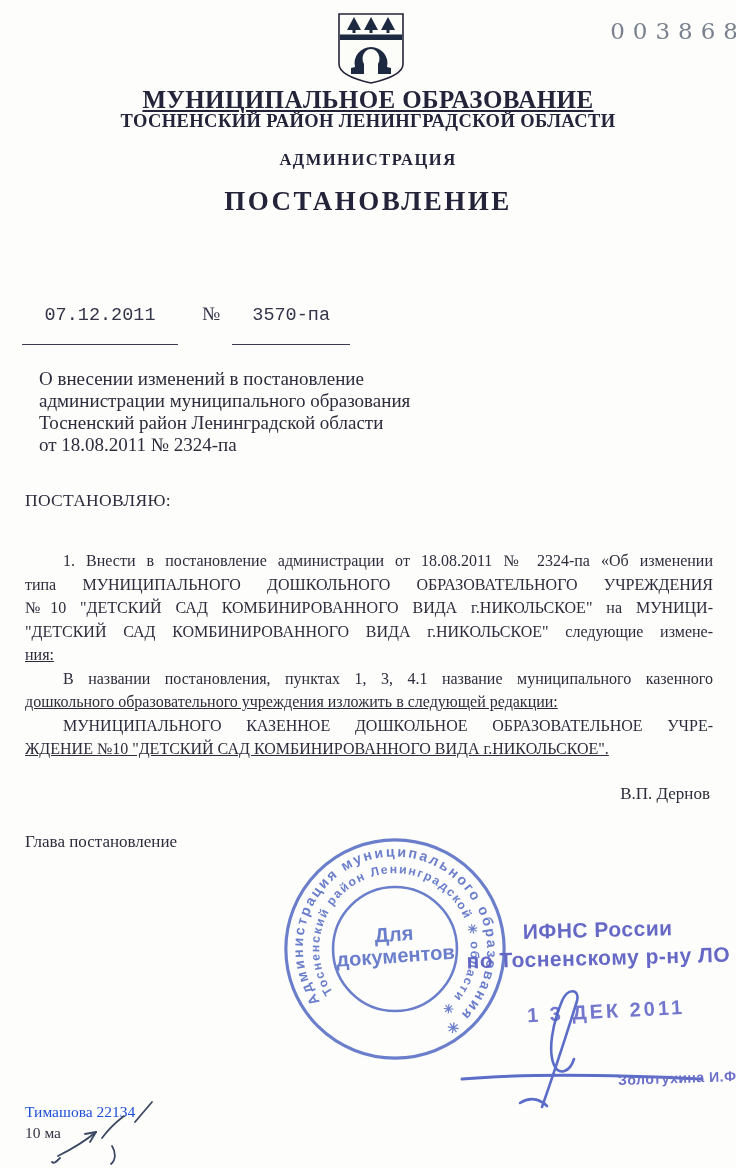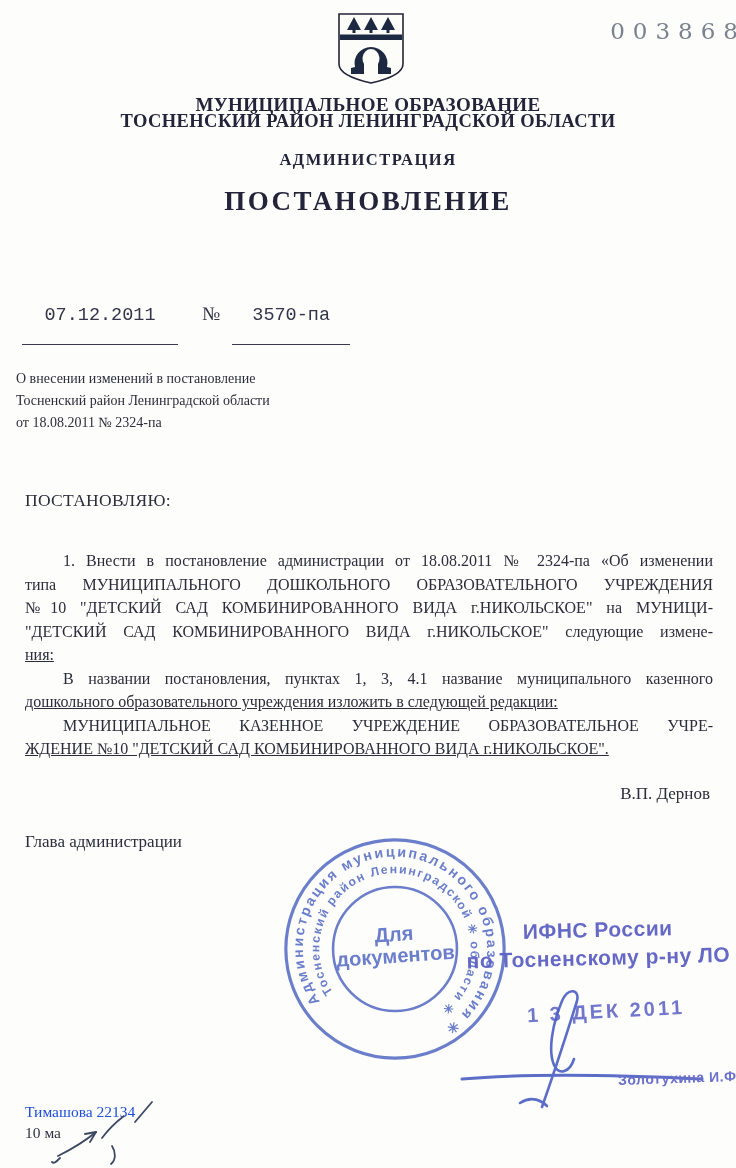--- a/index.html
+++ b/index.html
@@ -11,36 +11,36 @@
   }
   
   .registry-number{
     position:absolute; top:18px; right:-10px;
     font-family:"DejaVu Serif", serif; font-size:23px; letter-spacing:8px;
     color:#79828e; white-space:nowrap;
   }
   .emblem { position:absolute; left:337px; top:12px; width:68px; height:74px; }
   .org-line{ position:absolute; left:0; width:100%; text-align:center;
     font-weight:bold; color:#23233a; }
-  .org1{ top:94px;  font-size:19px; letter-spacing:.4px; }
+  .org1{ top:86px;  font-size:25px; letter-spacing:.4px;text-decoration:underline; }
   .org2{ top:111px; font-size:18.5px; letter-spacing:.4px; }
   .dept{ top:150px; font-size:16.5px; letter-spacing:1.5px; }
   .doctype{ top:186px; font-size:27px; letter-spacing:2.5px; }
   
   .requisites{ position:absolute; left:22px; top:303px;
     font-family:"Liberation Mono", monospace; font-size:18.5px; color:#34344a;
     white-space:nowrap; }
   .req-underlined{ display:inline-block; text-align:center;
     border-bottom:1.8px solid #3a3a52; padding-bottom:18px; }
   .req-date{ width:156px; }
   .req-no-sign{ font-family:"Liberation Serif", serif; margin-left:24px; font-size:19px; }
   .req-number{ width:118px; margin-left:12px; }
   
-  .subject{ position:absolute; left:16px; top:368px; width:430px;
-    font-size:14px; line-height:22px; }
+  .subject{ position:absolute; left:39px; top:368px; width:430px;
+    font-size:19px; line-height:22px; }
   .resolve{ position:absolute; left:25px; top:490px; font-size:17.5px; letter-spacing:.3px; }
   .body-block{ position:absolute; left:25px; top:549px; width:688px;
     font-size:16px; line-height:23.5px; }
   .bline{ width:100%; }
   .bline.j{ text-align:justify; text-align-last:justify; }
   .bline.l{ text-align:left;text-decoration:underline; }
   .bline.ind{ padding-left:38px; }
   
   .sig-position{ position:absolute; left:25px;  top:832px; font-size:17px; }
   .sig-name{     position:absolute; right:26px; top:784px; font-size:17px; }
@@ -87,39 +87,40 @@
   <div class="org-line org2">ТОСНЕНСКИЙ РАЙОН ЛЕНИНГРАДСКОЙ ОБЛАСТИ</div>
   <div class="org-line doctype">ПОСТАНОВЛЕНИЕ</div>
   <div class="org-line dept">АДМИНИСТРАЦИЯ</div>
 
   <div class="requisites">
     <span class="req-underlined req-date">07.12.2011</span><span class="req-no-sign">№</span><span class="req-underlined req-number">3570-па</span>
   </div>
 
   <div class="subject">
     <div>О внесении изменений в постановление</div>
+    <div>администрации муниципального образования</div>
     <div>Тосненский район Ленинградской области</div>
     <div>от 18.08.2011 № 2324-па</div>
   </div>
 
   <div class="resolve">ПОСТАНОВЛЯЮ:</div>
 
   <div class="body-block">
     <div class="bline ind j">1. Внести в постановление администрации от 18.08.2011  № 2324-па «Об изменении</div>
     <div class="bline j">типа МУНИЦИПАЛЬНОГО ДОШКОЛЬНОГО ОБРАЗОВАТЕЛЬНОГО  УЧРЕЖДЕНИЯ</div>
     <div class="bline j">№10 "ДЕТСКИЙ САД КОМБИНИРОВАННОГО ВИДА г.НИКОЛЬСКОЕ" на МУНИЦИ-</div>
     <div class="bline j">"ДЕТСКИЙ САД КОМБИНИРОВАННОГО ВИДА г.НИКОЛЬСКОЕ" следующие измене-</div>
     <div class="bline l">ния:</div>
     <div class="bline ind j">В названии постановления, пунктах 1, 3, 4.1 название муниципального казенного</div>
     <div class="bline l">дошкольного образовательного учреждения изложить в следующей редакции:</div>
-    <div class="bline ind j">МУНИЦИПАЛЬНОЕ КАЗЕННОЕ УЧРЕЖДЕНИЕ ОБРАЗОВАТЕЛЬНОЕ УЧРЕ-</div>
+    <div class="bline ind j">МУНИЦИПАЛЬНОГО КАЗЕННОЕ ДОШКОЛЬНОЕ ОБРАЗОВАТЕЛЬНОЕ УЧРЕ-</div>
     <div class="bline l">ЖДЕНИЕ №10 "ДЕТСКИЙ САД КОМБИНИРОВАННОГО ВИДА г.НИКОЛЬСКОЕ".</div>
   </div>
 
-  <div class="sig-position">Глава администрации</div>
+  <div class="sig-position">Глава постановление</div>
   <div class="sig-name">В.П. Дернов</div>
 
   <svg class="round-stamp" viewBox="0 0 240 240">
     <g fill="none" stroke="#5f74c8">
       <circle cx="120" cy="120" r="111" stroke-width="3.2"></circle>
       <circle cx="120" cy="120" r="63" stroke-width="2.6"></circle>
     </g>
     <defs>
       <path id="ring1" d="M43.8,173.3 A93,93 0 1 1 196.2,66.7 A93,93 0 1 1 43.8,173.3"></path>
       <path id="ring2" d="M56.9,164.2 A77,77 0 1 1 183.1,75.8 A77,77 0 1 1 56.9,164.2"></path>

